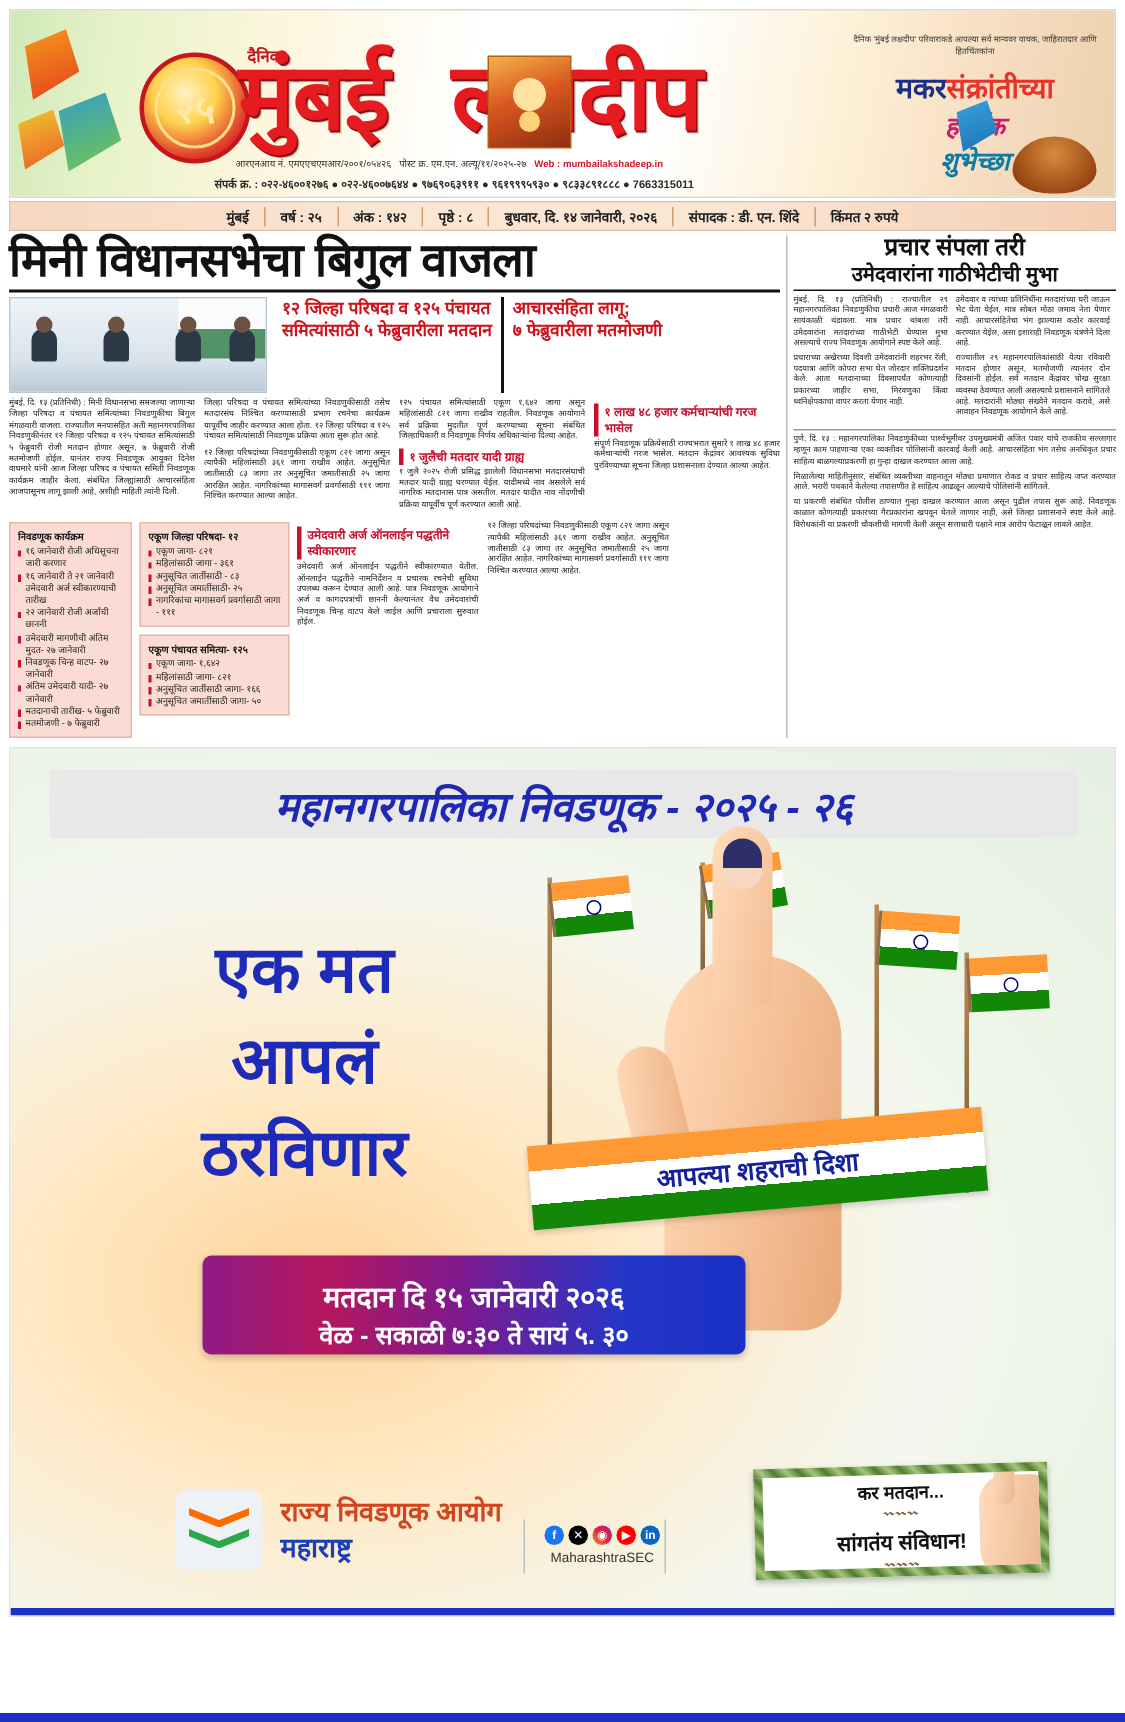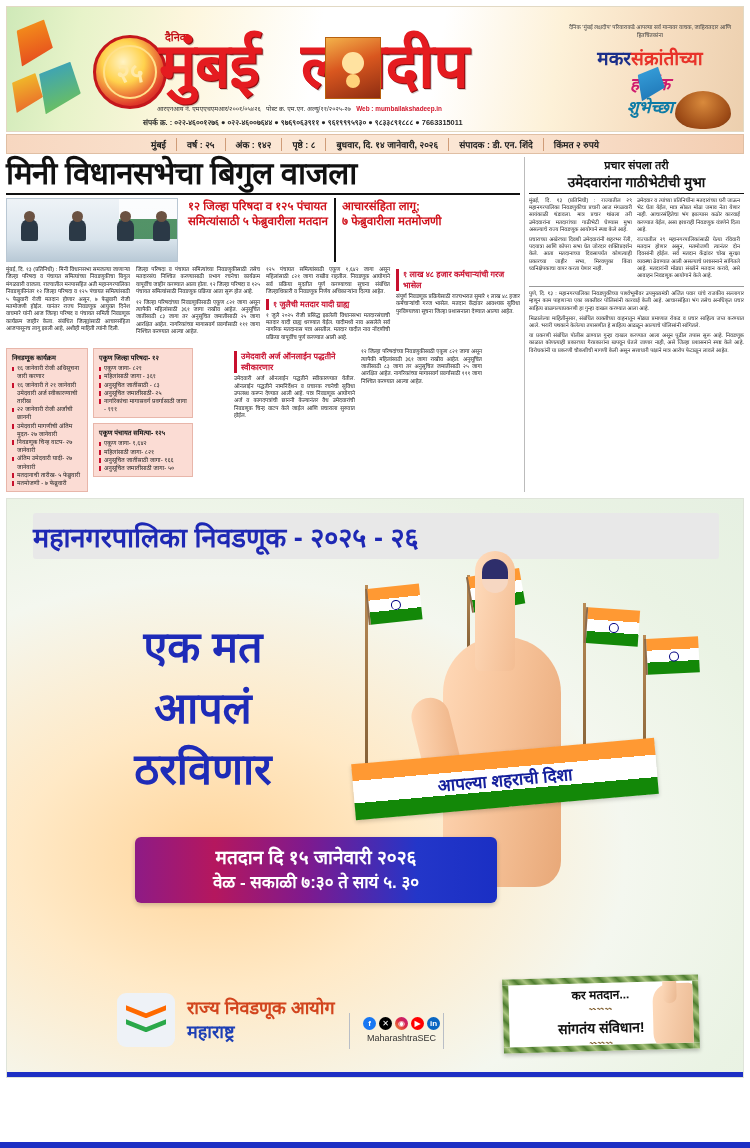--- a/index.html
+++ b/index.html
@@ -115,51 +115,51 @@
   .ibox h4 { font-size:6.6px; color:#111; margin-bottom:2px; font-weight:bold;}
   .ibox ul { list-style:none; }
   .ibox li { font-size:6px; line-height:8.2px; color:#222; padding-left:5px; position:relative;}
   .ibox li:before { content:""; position:absolute; left:0; top:2.4px; width:1.6px; height:4.6px; background:#c8102e; }
   .ibox-a { width: 82px; }
   .ibox-b { width: 100px; }
 
   
   .rhead { font-size: 13.6px; font-weight: bold; color:#111; text-align:center; line-height:17px;
     border-bottom: 1.5px solid #111; padding-bottom:2px; }
-  .rhead .small { display:block; font-size:11px; font-weight:bold; }
+  .rhead .small { display:block; font-size:16px; font-weight:bold; }
   .r-body { display:flex; gap:5px; margin-top:3px; }
   .r-body .rc { width: 103px; }
   .r-body .rc p { font-size:5.4px; line-height:7.2px; text-align:justify; color:#1b1b1b; margin-bottom:3px;}
   .r-divider { border-top:1px solid #999; margin: 4px 0 3px; }
   .rhead2 { font-size: 12.2px; font-weight:bold; color:#111; text-align:center; line-height:16px;
      border-bottom:1px solid #111; padding-bottom:2px;}
   .r-single p { font-size:5.4px; line-height:7.2px; text-align:justify; color:#1b1b1b; margin-top:3px;}
 
   .vrule { width:1px; background:#bbb; }
 
   
   .ad {
     position: relative; width: 738px; height: 580px; margin-top: 6px;
     background: radial-gradient(ellipse at 28% 62%, #ffd49a 0%, #ffe9c6 26%, #f4f7ef 55%, #eaf3e4 78%, #e6f0e2 100%);
     border: 1px solid #dfe4da; overflow: hidden;
   }
   .ad-title-bar {
     position:absolute; left: 26px; top: 14px; width: 686px; height: 46px;
     background: #e8e8e8; border-radius: 3px;
-    display:flex; align-items:center; justify-content:flex-start;
+    display:flex; align-items:center; justify-content:center;font-style:italic;
   }
   .ad-title { font-size: 27px; font-weight: bold; color:#1e28b4; letter-spacing:0px; white-space:nowrap; }
 
   .slogan { position:absolute; left: 46px; top: 118px; width: 300px; text-align:center; }
   .slogan div { font-size: 43px; font-weight: bold; color:#1e2bb8; line-height: 61px; }
 
   .date-box {
     position:absolute; left: 128px; top: 338px; width: 362px; height: 66px;
     background: linear-gradient(90deg,#8e1b86 0%,#b5175e 22%,#7d1a8f 48%,#2336c9 78%,#1a2fc4 100%);
-    border-radius: 6px; display:flex; flex-direction:column; align-items:center; justify-content:center;
+    border-radius: 6px; display:flex; flex-direction:column; align-items:center; justify-content:flex-end;
     box-shadow: 0 2px 5px rgba(0,0,0,.2);
   }
   .date-box .d1 { font-size: 19px; font-weight:bold; color:#fff; line-height:26px;}
   .date-box .d2 { font-size: 17px; font-weight:bold; color:#fff; line-height:24px;}
 
   
   .art { position:absolute; right: 36px; top: 76px; width: 360px; height: 330px; }
   .flag { position:absolute; width: 54px; height: 36px;
     background: linear-gradient(180deg,#ff9933 0 33%, #ffffff 33% 66%, #138808 66% 100%);
     border-left: 2px solid #8d6b4b; transform-origin: left center;}
@@ -361,21 +361,21 @@
           <div class="ibox" style="width:100px;margin-top:5px;">
             <h4>एकूण पंचायत समित्या- १२५</h4>
             <ul>
               <li>एकूण जागा- १,६४२</li>
               <li>महिलांसाठी जागा- ८२१</li>
               <li>अनुसूचित जातींसाठी जागा- १६६</li>
               <li>अनुसूचित जमातींसाठी जागा- ५०</li>
             </ul>
           </div>
         </div>
-        <div style="width:248px;margin-left:36px;">
+        <div style="width:248px;">
           <div style="display:flex;gap:6px;">
             <div class="bcol">
               <div class="sub-red-head box">उमेदवारी अर्ज ऑनलाईन पद्धतीने स्वीकारणार</div>
               <p>उमेदवारी अर्ज ऑनलाईन पद्धतीने स्वीकारण्यात येतील. ऑनलाईन पद्धतीने नामनिर्देशन व प्रचारक रचनेची सुविधा उपलब्ध करून देण्यात आली आहे. पात्र निवडणूक आयोगाने अर्ज व कागदपत्रांची छाननी केल्यानंतर वैध उमेदवारांची निवडणूक चिन्ह वाटप केले जाईल आणि प्रचाराला सुरुवात होईल.</p>
             </div>
             <div class="bcol">
               <p>१२ जिल्हा परिषदांच्या निवडणुकीसाठी एकूण ८२१ जागा असून त्यापैकी महिलांसाठी ३६१ जागा राखीव आहेत. अनुसूचित जातीसाठी ८३ जागा तर अनुसूचित जमातीसाठी २५ जागा आरक्षित आहेत. नागरिकांच्या मागासवर्ग प्रवर्गासाठी १११ जागा निश्चित करण्यात आल्या आहेत.</p>
             </div>
           </div>
         </div>

